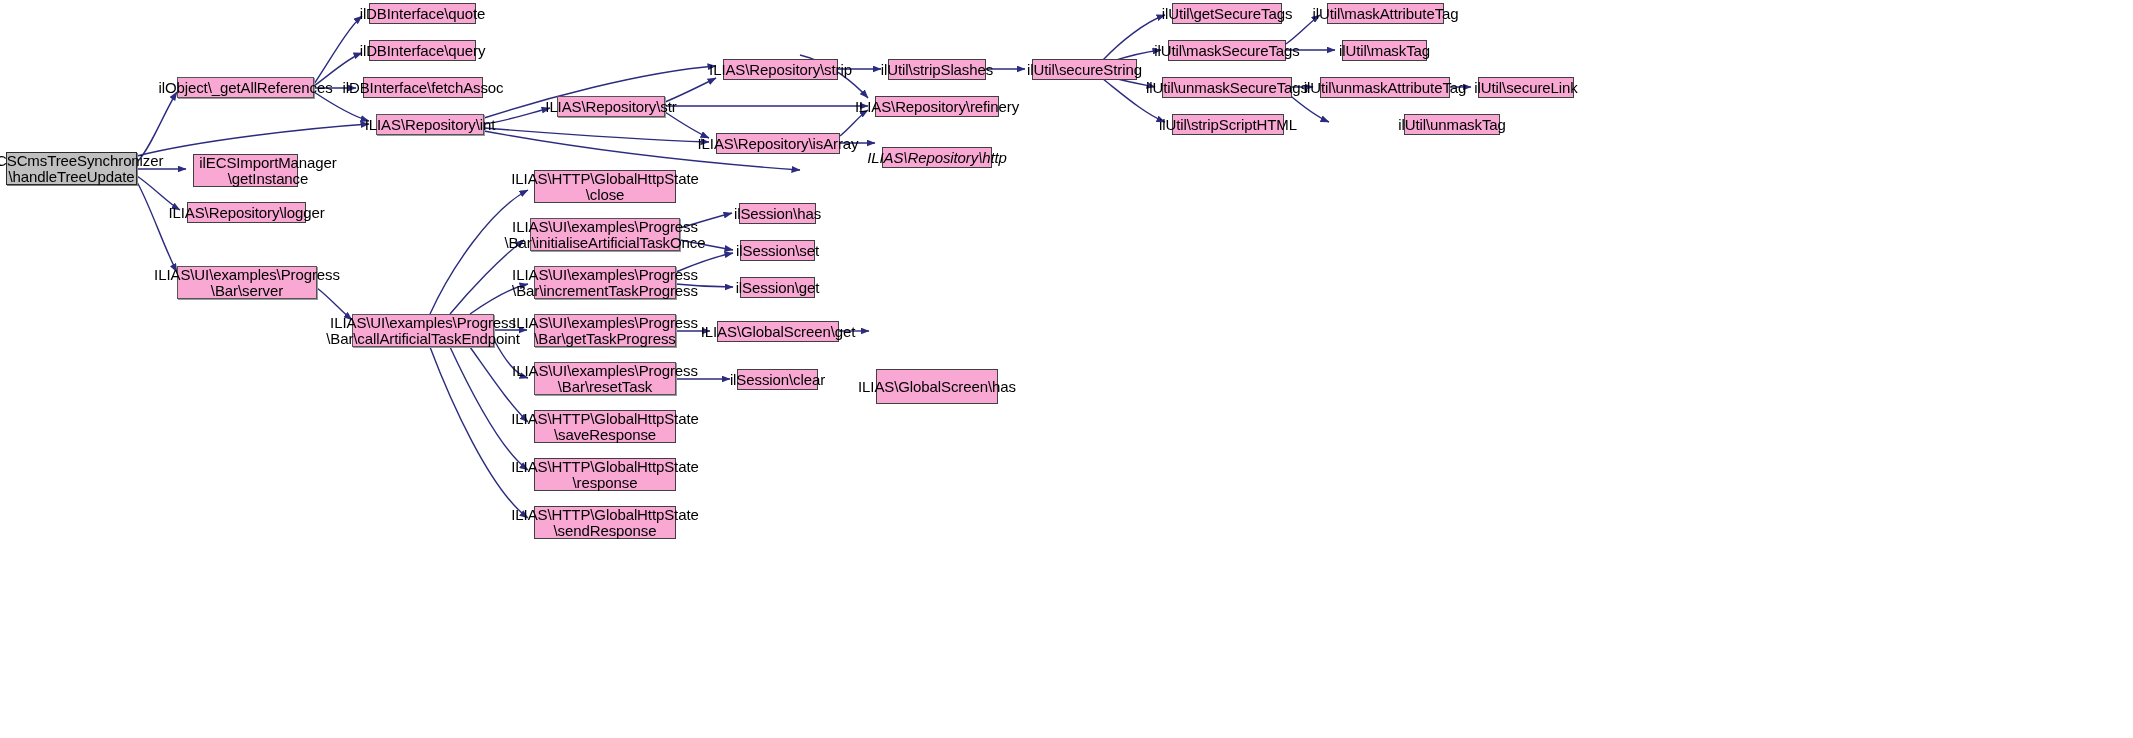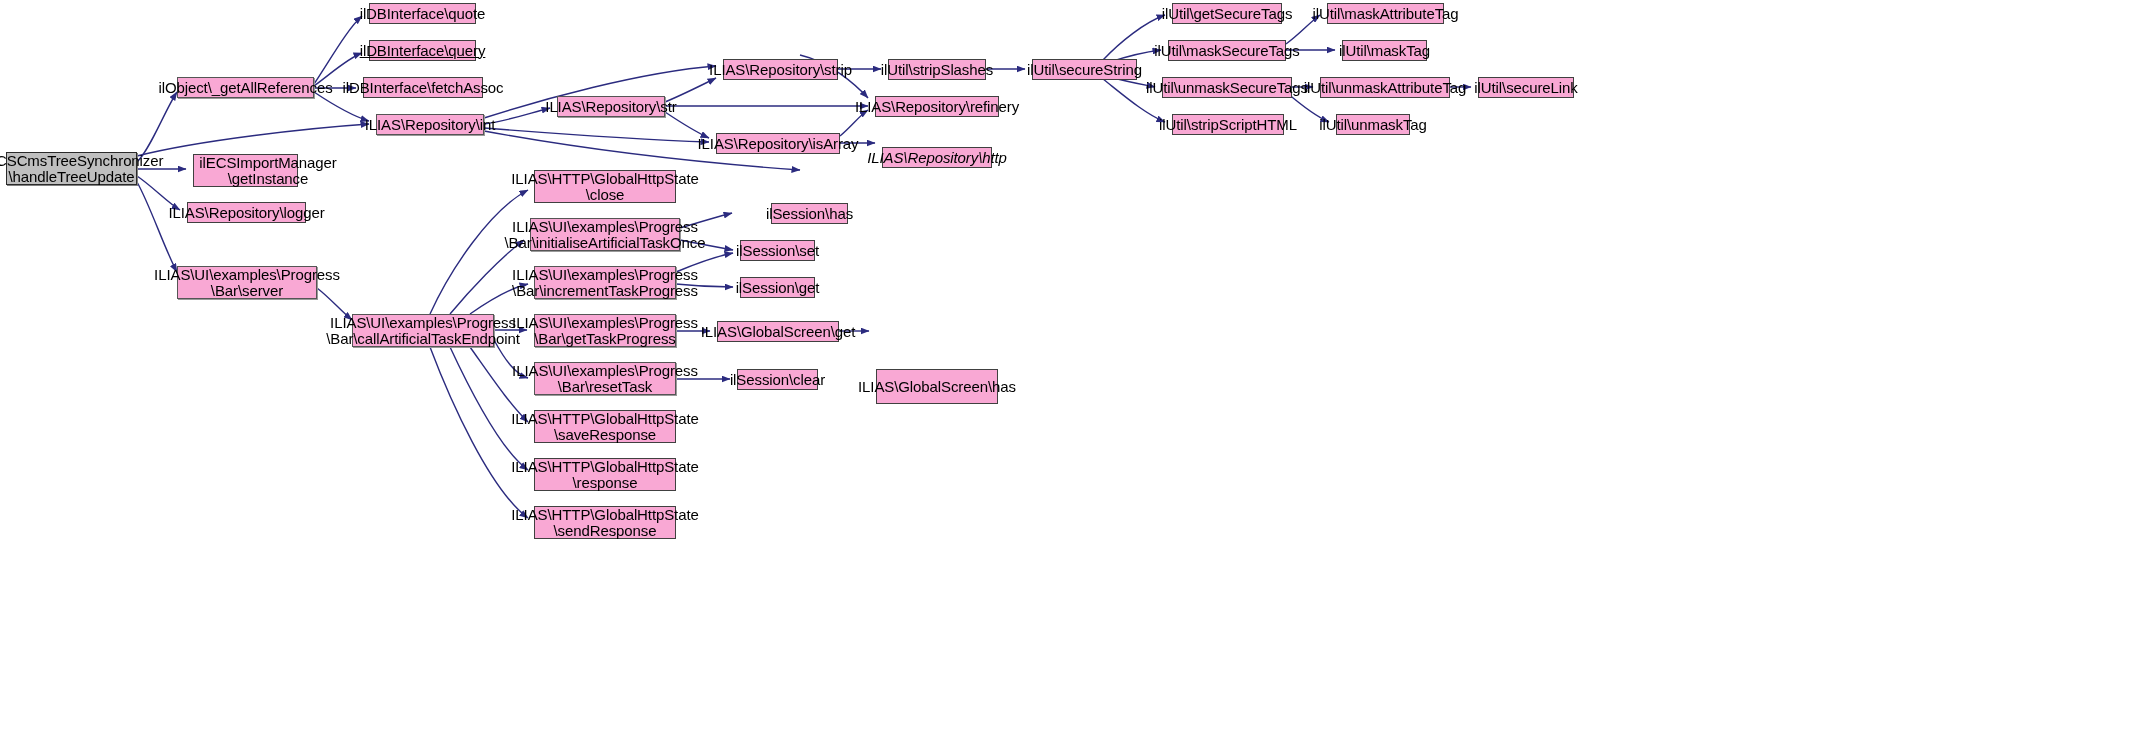--- a/index.html
+++ b/index.html
@@ -113,58 +113,58 @@
   <div id="nodes">
       <div class="node root" style="left: 6px; top: 152px; width: 131px; height: 33px;">ilECSCmsTreeSynchronizer
 \handleTreeUpdate</div>
       <div class="node thick" style="left: 177px; top: 77px; width: 137px; height: 21px;">ilObject\_getAllReferences</div>
       <div class="node" style="left: 193px; top: 154px; width: 105px; height: 33px; padding-left: 45px;">ilECSImportManager
 \getInstance</div>
       <div class="node" style="left: 187px; top: 202px; width: 119px; height: 21px;">ILIAS\Repository\logger</div>
       <div class="node thick" style="left: 177px; top: 266px; width: 140px; height: 33px;">ILIAS\UI\examples\Progress
 \Bar\server</div>
       <div class="node" style="left: 369px; top: 3px; width: 107px; height: 21px;">ilDBInterface\quote</div>
-      <div class="node" style="left: 369px; top: 40px; width: 107px; height: 21px; text-decoration: underline;">ilDBInterface\query</div>
+      <div class="node" style="left: 369px; top: 40px; width: 107px; height: 21px;">ilDBInterface\query</div>
       <div class="node" style="left: 363px; top: 77px; width: 120px; height: 21px;">ilDBInterface\fetchAssoc</div>
       <div class="node thick" style="left: 376px; top: 114px; width: 108px; height: 21px;">ILIAS\Repository\int</div>
       <div class="node thick" style="left: 557px; top: 96px; width: 108px; height: 21px;">ILIAS\Repository\str</div>
       <div class="node" style="left: 723px; top: 59px; width: 115px; height: 21px;">ILIAS\Repository\strip</div>
       <div class="node" style="left: 716px; top: 133px; width: 124px; height: 21px;">ILIAS\Repository\isArray</div>
       <div class="node" style="left: 888px; top: 59px; width: 98px; height: 21px;">ilUtil\stripSlashes</div>
       <div class="node" style="left: 875px; top: 96px; width: 124px; height: 21px;">ILIAS\Repository\refinery</div>
       <div class="node" style="left: 882px; top: 147px; width: 110px; height: 21px; font-style: italic;">ILIAS\Repository\http</div>
       <div class="node" style="left: 1032px; top: 59px; width: 105px; height: 21px;">ilUtil\secureString</div>
       <div class="node" style="left: 1172px; top: 3px; width: 110px; height: 21px;">ilUtil\getSecureTags</div>
       <div class="node" style="left: 1168px; top: 40px; width: 118px; height: 21px;">ilUtil\maskSecureTags</div>
       <div class="node" style="left: 1162px; top: 77px; width: 130px; height: 21px;">ilUtil\unmaskSecureTags</div>
       <div class="node" style="left: 1172px; top: 114px; width: 112px; height: 21px;">ilUtil\stripScriptHTML</div>
       <div class="node" style="left: 1327px; top: 3px; width: 117px; height: 21px;">ilUtil\maskAttributeTag</div>
       <div class="node" style="left: 1342px; top: 40px; width: 85px; height: 21px;">ilUtil\maskTag</div>
       <div class="node" style="left: 1320px; top: 77px; width: 130px; height: 21px;">ilUtil\unmaskAttributeTag</div>
-      <div class="node" style="left: 1336px; top: 114px; width: 74px; height: 21px;">ilUtil\unmaskTag</div>
+      <div class="node" style="left: 1404px; top: 114px; width: 96px; height: 21px;">ilUtil\unmaskTag</div>
       <div class="node" style="left: 1478px; top: 77px; width: 96px; height: 21px;">ilUtil\secureLink</div>
       <div class="node" style="left: 534px; top: 170px; width: 142px; height: 33px;">ILIAS\HTTP\GlobalHttpState
 \close</div>
       <div class="node thick" style="left: 530px; top: 218px; width: 150px; height: 33px;">ILIAS\UI\examples\Progress
 \Bar\initialiseArtificialTaskOnce</div>
       <div class="node thick" style="left: 534px; top: 266px; width: 142px; height: 33px;">ILIAS\UI\examples\Progress
 \Bar\incrementTaskProgress</div>
       <div class="node thick" style="left: 352px; top: 314px; width: 142px; height: 33px;">ILIAS\UI\examples\Progress
 \Bar\callArtificialTaskEndpoint</div>
       <div class="node thick" style="left: 534px; top: 314px; width: 142px; height: 33px;">ILIAS\UI\examples\Progress
 \Bar\getTaskProgress</div>
       <div class="node thick" style="left: 534px; top: 362px; width: 142px; height: 33px;">ILIAS\UI\examples\Progress
 \Bar\resetTask</div>
       <div class="node" style="left: 534px; top: 410px; width: 142px; height: 33px;">ILIAS\HTTP\GlobalHttpState
 \saveResponse</div>
       <div class="node" style="left: 534px; top: 458px; width: 142px; height: 33px;">ILIAS\HTTP\GlobalHttpState
 \response</div>
       <div class="node" style="left: 534px; top: 506px; width: 142px; height: 33px;">ILIAS\HTTP\GlobalHttpState
 \sendResponse</div>
-      <div class="node" style="left: 739px; top: 203px; width: 77px; height: 21px; margin-left: 32px;">ilSession\has</div>
+      <div class="node" style="left: 739px; top: 203px; width: 77px; height: 21px;">ilSession\has</div>
       <div class="node" style="left: 740px; top: 240px; width: 75px; height: 21px;">ilSession\set</div>
       <div class="node" style="left: 740px; top: 277px; width: 75px; height: 21px;">ilSession\get</div>
       <div class="node" style="left: 717px; top: 321px; width: 122px; height: 21px;">ILIAS\GlobalScreen\get</div>
       <div class="node" style="left: 737px; top: 369px; width: 81px; height: 21px;">ilSession\clear</div>
       <div class="node" style="left: 876px; top: 321px; width: 122px; height: 35px; margin-top: 48px;">ILIAS\GlobalScreen\has</div>
     </div>
 
 </div>
 
 </body></html>

